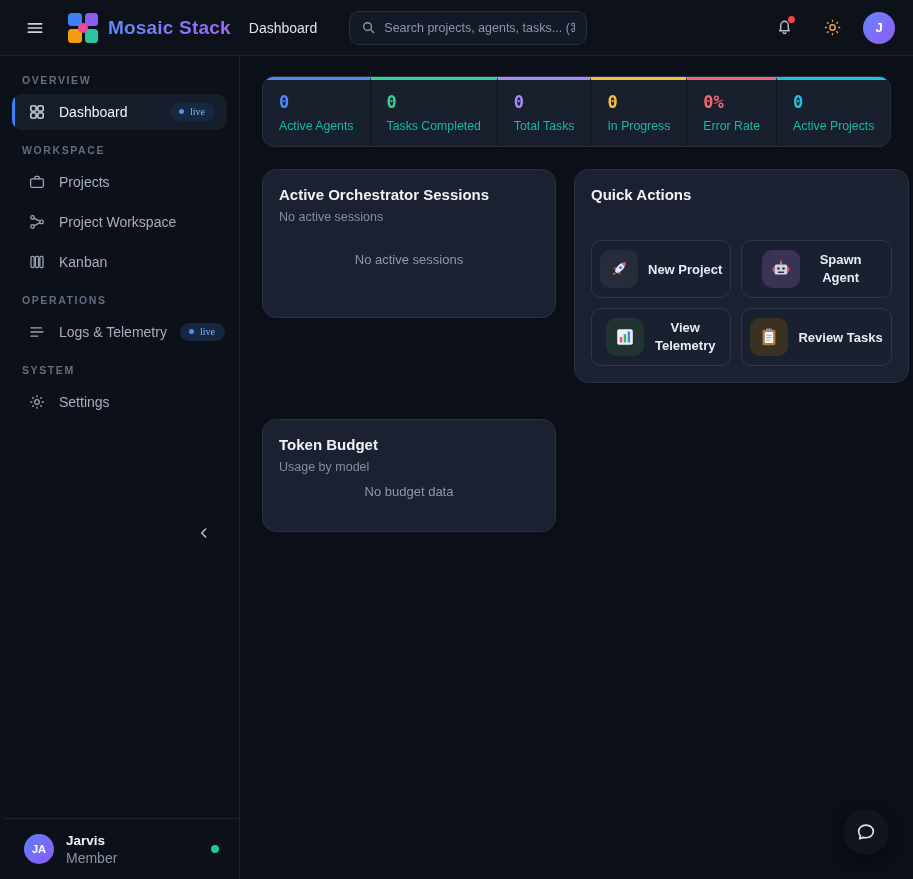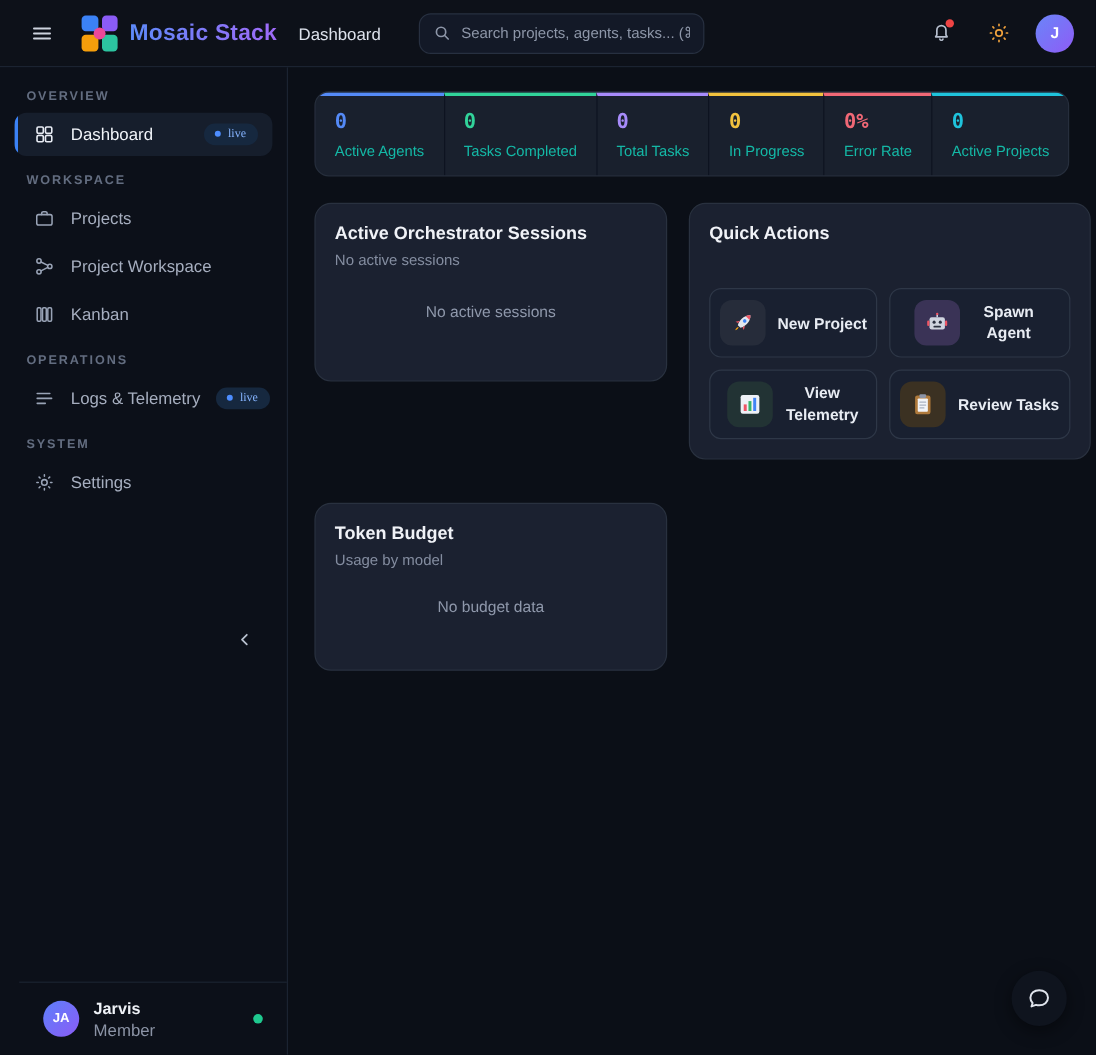--- a/index.html
+++ b/index.html
@@ -68,21 +68,21 @@
   .active-bar { position:absolute; left:0; top:0; bottom:0; width:3px; border-radius:2px; background:#3b82f6; }
   .nav-label { white-space:nowrap; }
   .live-badge {
     margin-left:auto; display:flex; align-items:center; gap:6px;
     background:#16283f; border-radius:999px; padding:3px 10px 4px 9px;
   }
   .live-badge .dot { width:5px; height:5px; border-radius:50%; background:#4d8dff; }
   .live-badge .txt { font-family:Liberation Serif, serif; font-size:10px; color:#86b4ff; }
   .collapse-btn { position:absolute; top:462px; right:20px; width:30px; height:30px; display:flex; align-items:center; justify-content:center; }
   .user-area {
-    position:absolute; left:16px; right:0; bottom:0; height:61px;
+    position:absolute; left:4px; right:0; bottom:0; height:61px;
     border-top:1px solid #1b2331; display:flex; align-items:center; padding:0 20px; gap:12px;
   }
   .user-avatar {
     width:30px; height:30px; border-radius:50%;
     background:linear-gradient(135deg,#5d7ffa,#8b5cf6);
     display:flex; align-items:center; justify-content:center;
     font-size:11px; font-weight:700; color:#fff; flex:none;
   }
   .user-name { font-size:13.5px; font-weight:700; color:#eef1f6; line-height:1.35; }
   .user-role { font-size:14px; color:#8b93a5; }
@@ -102,21 +102,21 @@
 
   .cards-grid { display:grid; grid-template-columns:294px 1fr; gap:36px 18px; margin-top:22px; align-items:start; }
   .card {
     background:#1b2130; border:1px solid #29313f; border-radius:14px;
     padding:16px; display:flex; flex-direction:column;
   }
   .card-title { font-size:15px; font-weight:700; color:#f0f2f7; margin-bottom:7px; }
   .card-subtitle { font-size:12.5px; color:#848da0; }
   .card-empty { flex:1; display:flex; align-items:center; justify-content:center; font-size:13px; color:#8f98ab; padding-bottom:6px; }
   .card-sessions, .card-activity { height:149px; }
-  .card-budget { height:140px; }
+  .card-budget { height:113px; }
 
   .qa-grid { display:grid; grid-template-columns:1fr 1fr; gap:10px; margin-top:30px; }
   .qa-btn {
     height:58px; border:1px solid #2e3747; border-radius:10px; background:#192030;
     display:flex; align-items:center; justify-content:center; gap:10px; padding:0 8px;
   }
   .qa-icon { width:38px; height:38px; border-radius:10px; display:flex; align-items:center; justify-content:center; flex:none; }
   .qa-rocket   { background:#262c3a; }
   .qa-robot    { background:#3a3356; }
   .qa-chart    { background:#223334; }

